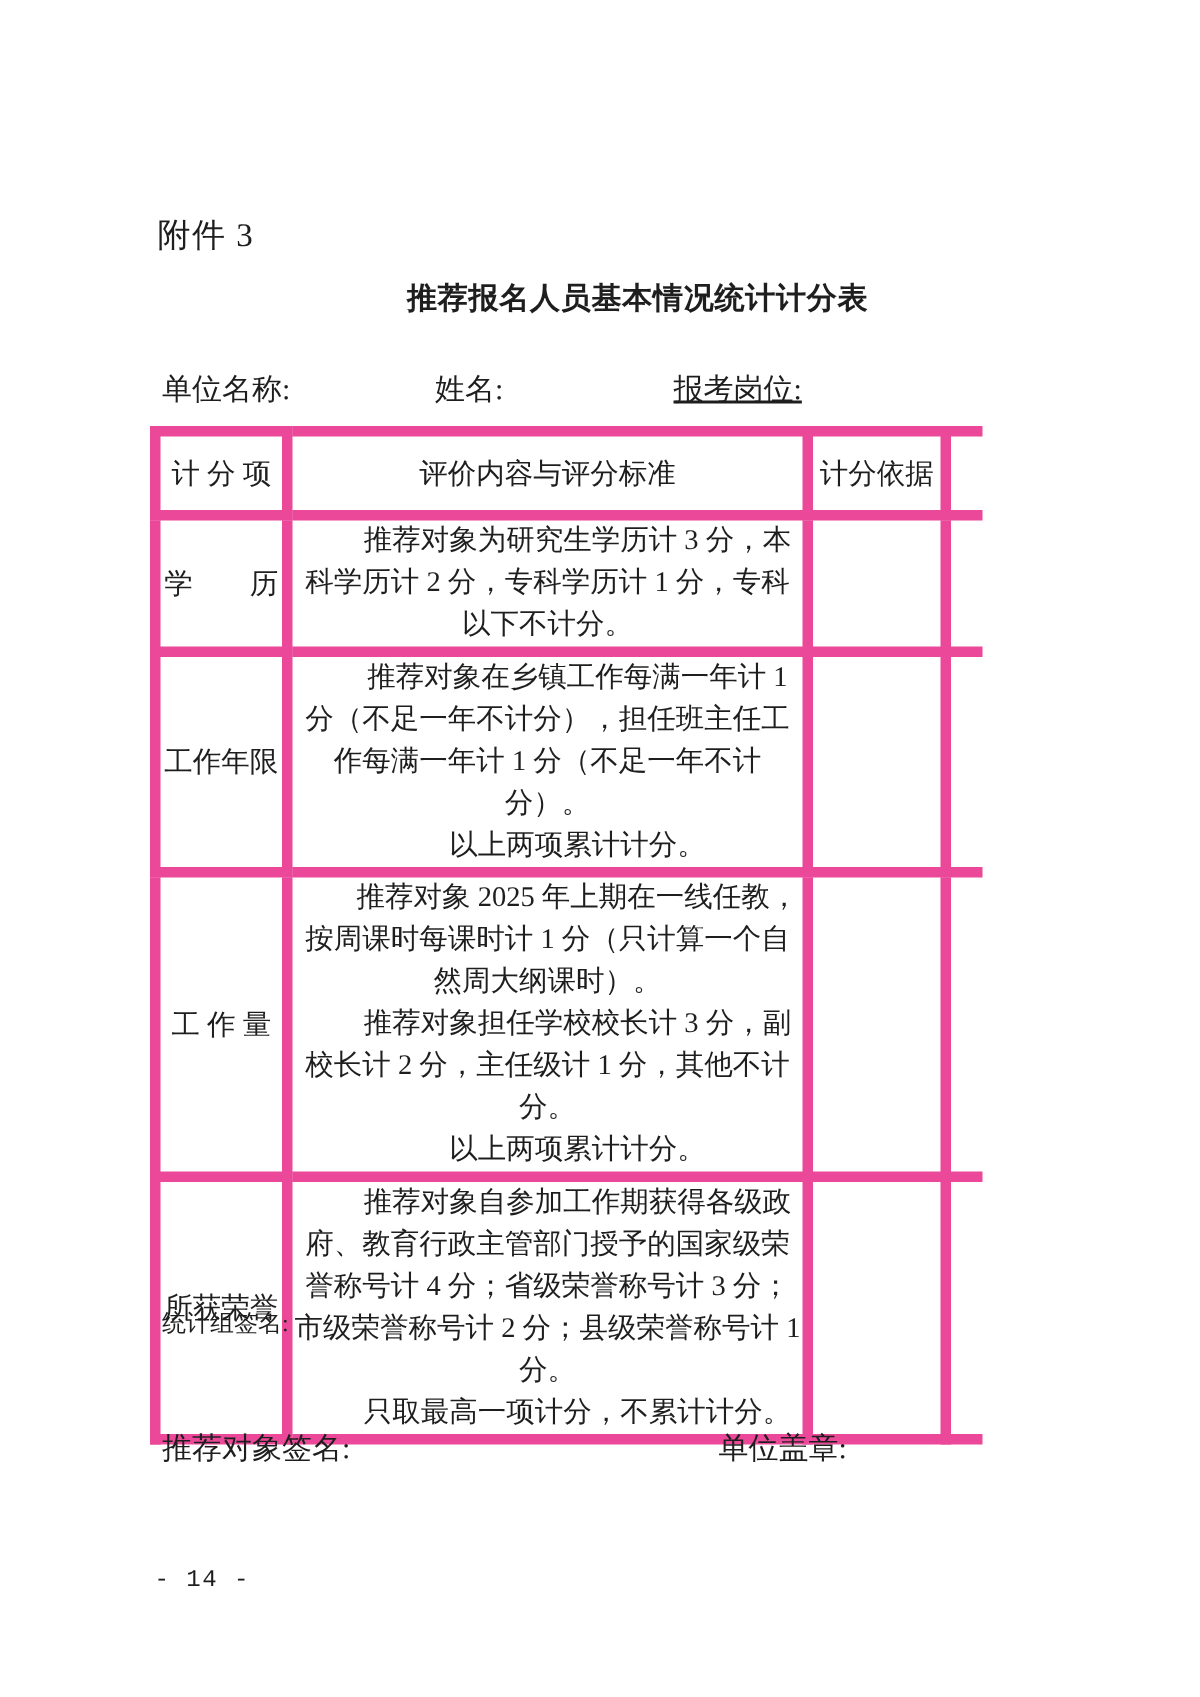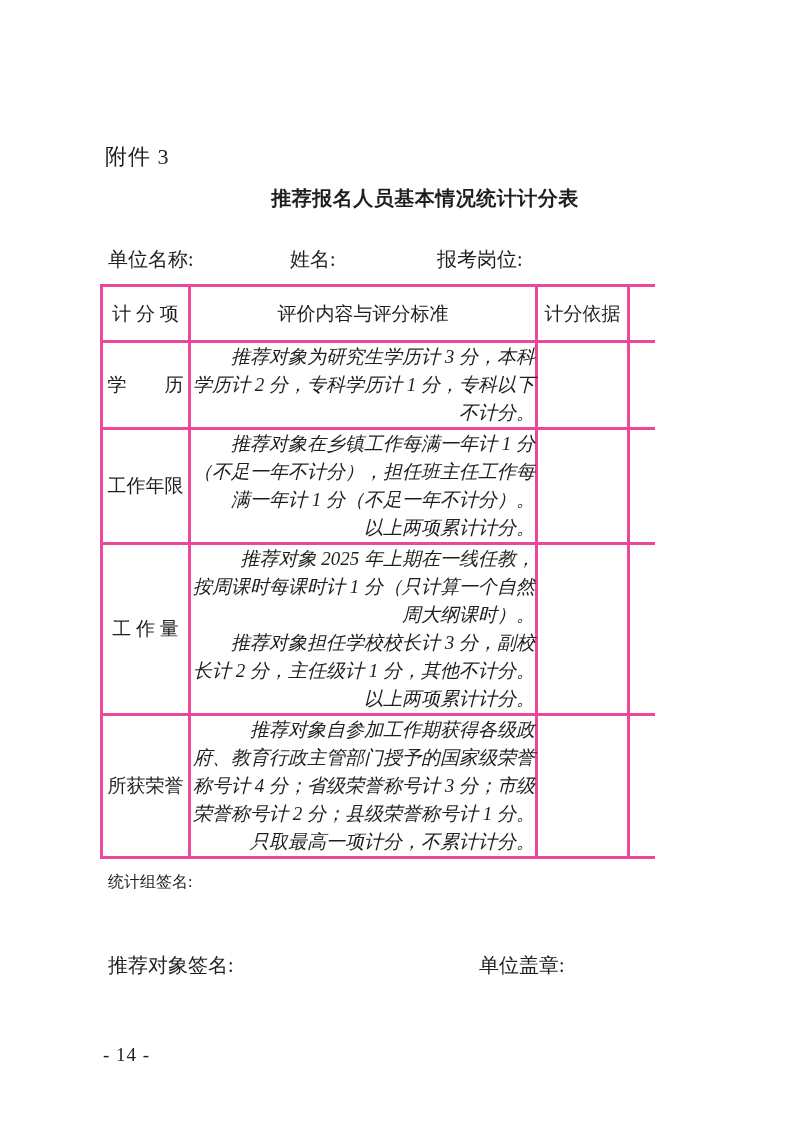--- a/index.html
+++ b/index.html
@@ -37,33 +37,33 @@
   .info-row {
     position: absolute;
     top: 246px;
     left: 0;
     width: 800px;
     font-size: 20px;
   }
   .info-field { position: absolute; white-space: nowrap; }
   .info-unit { left: 108px; }
   .info-name { left: 290px; }
-  .info-post { left: 437px; }
+  .info-post { left: 449px; text-decoration: underline; }
 
   table.score-table {
     position: absolute;
     left: 100px;
     top: 284px;
     width: 622px;
     border-collapse: collapse;
     table-layout: fixed;
     font-size: 19px;
   }
   table.score-table td, table.score-table th {
-    border: 3px solid #ec4899;
+    border: 7px solid #ec4899;
     font-weight: normal;
     vertical-align: middle;
     padding: 0;
     background: #ffffff;
   }
   col.c-item  { width: 88px; }
   col.c-crit  { width: 347px; }
   col.c-basis { width: 92px; }
   col.c-score { width: 95px; }
 
@@ -74,22 +74,21 @@
   tr.r-honor { height: 136px; }
   tr.r-total { height: 71px; }
 
   td.cell-item, th.cell-head {
     text-align: center;
     white-space: nowrap;
   }
   td.cell-criteria {
     padding: 5px 12px 5px 12px;
     line-height: 28px;
-    text-align: right;
-    font-style: italic;
+    text-align: center;
   }
   td.cell-criteria p {
     margin: 0;
     text-indent: 2.1em;
   }
   td.cell-basis, td.cell-score { text-align: center; }
 
   .sign-stats {
     position: absolute;
     left: 108px;
@@ -102,22 +101,23 @@
     left: 0;
     width: 800px;
     font-size: 20px;
   }
   .sign-candidate { position: absolute; left: 108px; white-space: nowrap; }
   .sign-seal      { position: absolute; left: 479px; white-space: nowrap; }
   .page-number {
     position: absolute;
     left: 103px;
     top: 1044px;
-    font-size: 19px;
+    font-size: 16px;
     letter-spacing: 1px;
+    font-family: Liberation Mono, monospace;
   }
 </style>
 </head>
 <body>
 
 <div class="page">
 
   <div class="attachment-label">附件 3</div>
 
   <div class="doc-title">推荐报名人员基本情况统计计分表</div>

